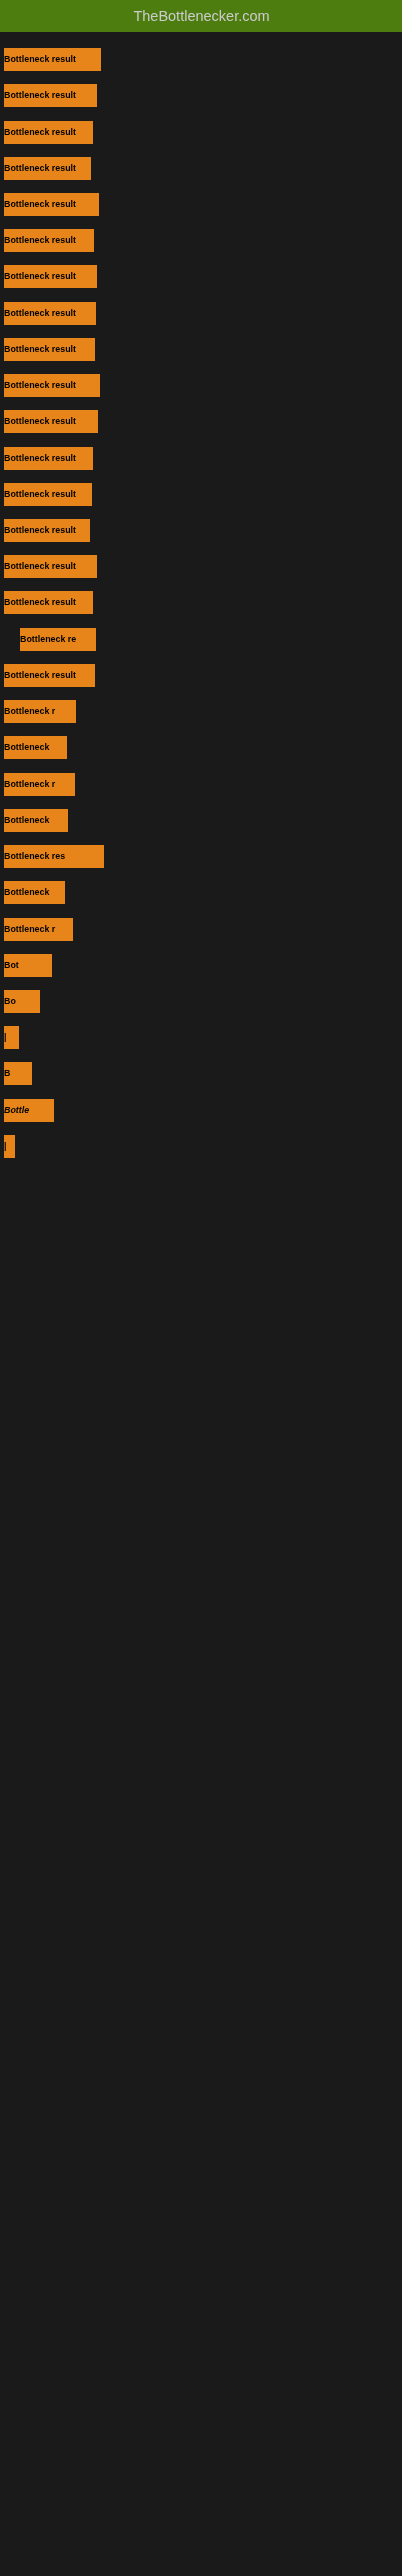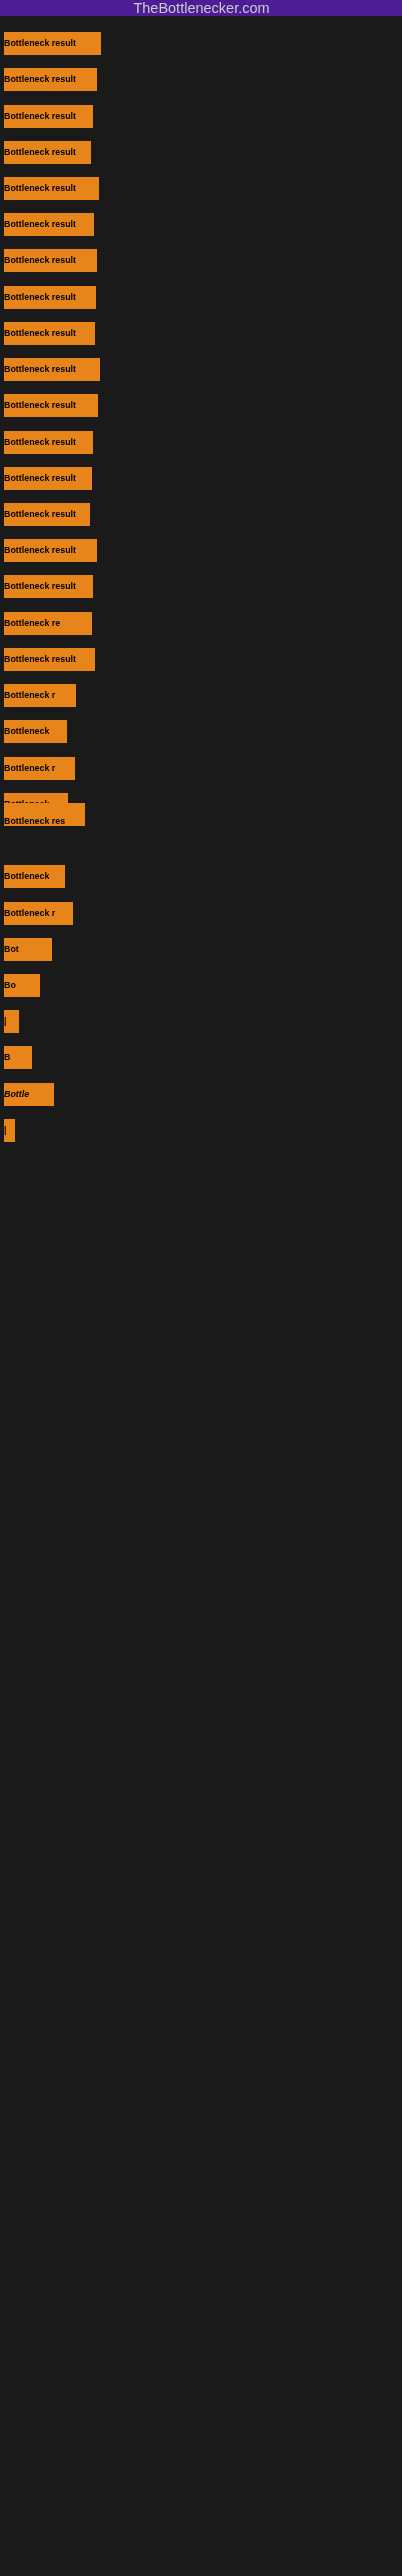--- a/index.html
+++ b/index.html
@@ -11,22 +11,22 @@
       width: 403px;
       min-height: 2576px;
       background-color: #1a1a1a;
       font-family: Arial, sans-serif;
       position: relative;
     }
     .site-title {
       text-align: center;
       color: #cccccc;
       font-size: 14.5px;
-      padding: 0 0;
-      background-color: #4c1d95;
+      padding: 8px 0;
+      background-color: #4d7c0f;
     }
     .chart-area {
       position: relative;
       width: 403px;
       height: 2496px;
       background-color: #1a1a1a;
     }
     .bar-item {
       position: absolute;
       left: 4px;
@@ -93,39 +93,39 @@
     </div>
     <div class="bar-item" style="top: 487px; width: 86px;">
       <span class="bar-label">Bottleneck result</span>
     </div>
     <div class="bar-item" style="top: 523px; width: 93px;">
       <span class="bar-label">Bottleneck result</span>
     </div>
     <div class="bar-item" style="top: 559px; width: 89px;">
       <span class="bar-label">Bottleneck result</span>
     </div>
-    <div class="bar-item" style="top: 596px; width: 88px;">
+    <div class="bar-item" style="top: 596px; width: 76px; margin-left: 16px;">
       <span class="bar-label">Bottleneck re</span>
     </div>
     <div class="bar-item" style="top: 632px; width: 91px;">
       <span class="bar-label">Bottleneck result</span>
     </div>
     <div class="bar-item" style="top: 668px; width: 72px;">
       <span class="bar-label">Bottleneck r</span>
     </div>
     <div class="bar-item" style="top: 704px; width: 63px;">
       <span class="bar-label">Bottleneck</span>
     </div>
     <div class="bar-item" style="top: 741px; width: 71px;">
       <span class="bar-label">Bottleneck r</span>
     </div>
     <div class="bar-item" style="top: 777px; width: 64px;">
       <span class="bar-label">Bottleneck</span>
     </div>
-    <div class="bar-item" style="top: 787px; width: 81px; align-items: flex-end;">
+    <div class="bar-item" style="top: 813px; width: 100px;">
       <span class="bar-label">Bottleneck res</span>
     </div>
     <div class="bar-item" style="top: 849px; width: 61px;">
       <span class="bar-label">Bottleneck</span>
     </div>
     <div class="bar-item" style="top: 886px; width: 69px;">
       <span class="bar-label">Bottleneck r</span>
     </div>
     <div class="bar-item" style="top: 922px; width: 48px;">
       <span class="bar-label">Bot</span>

